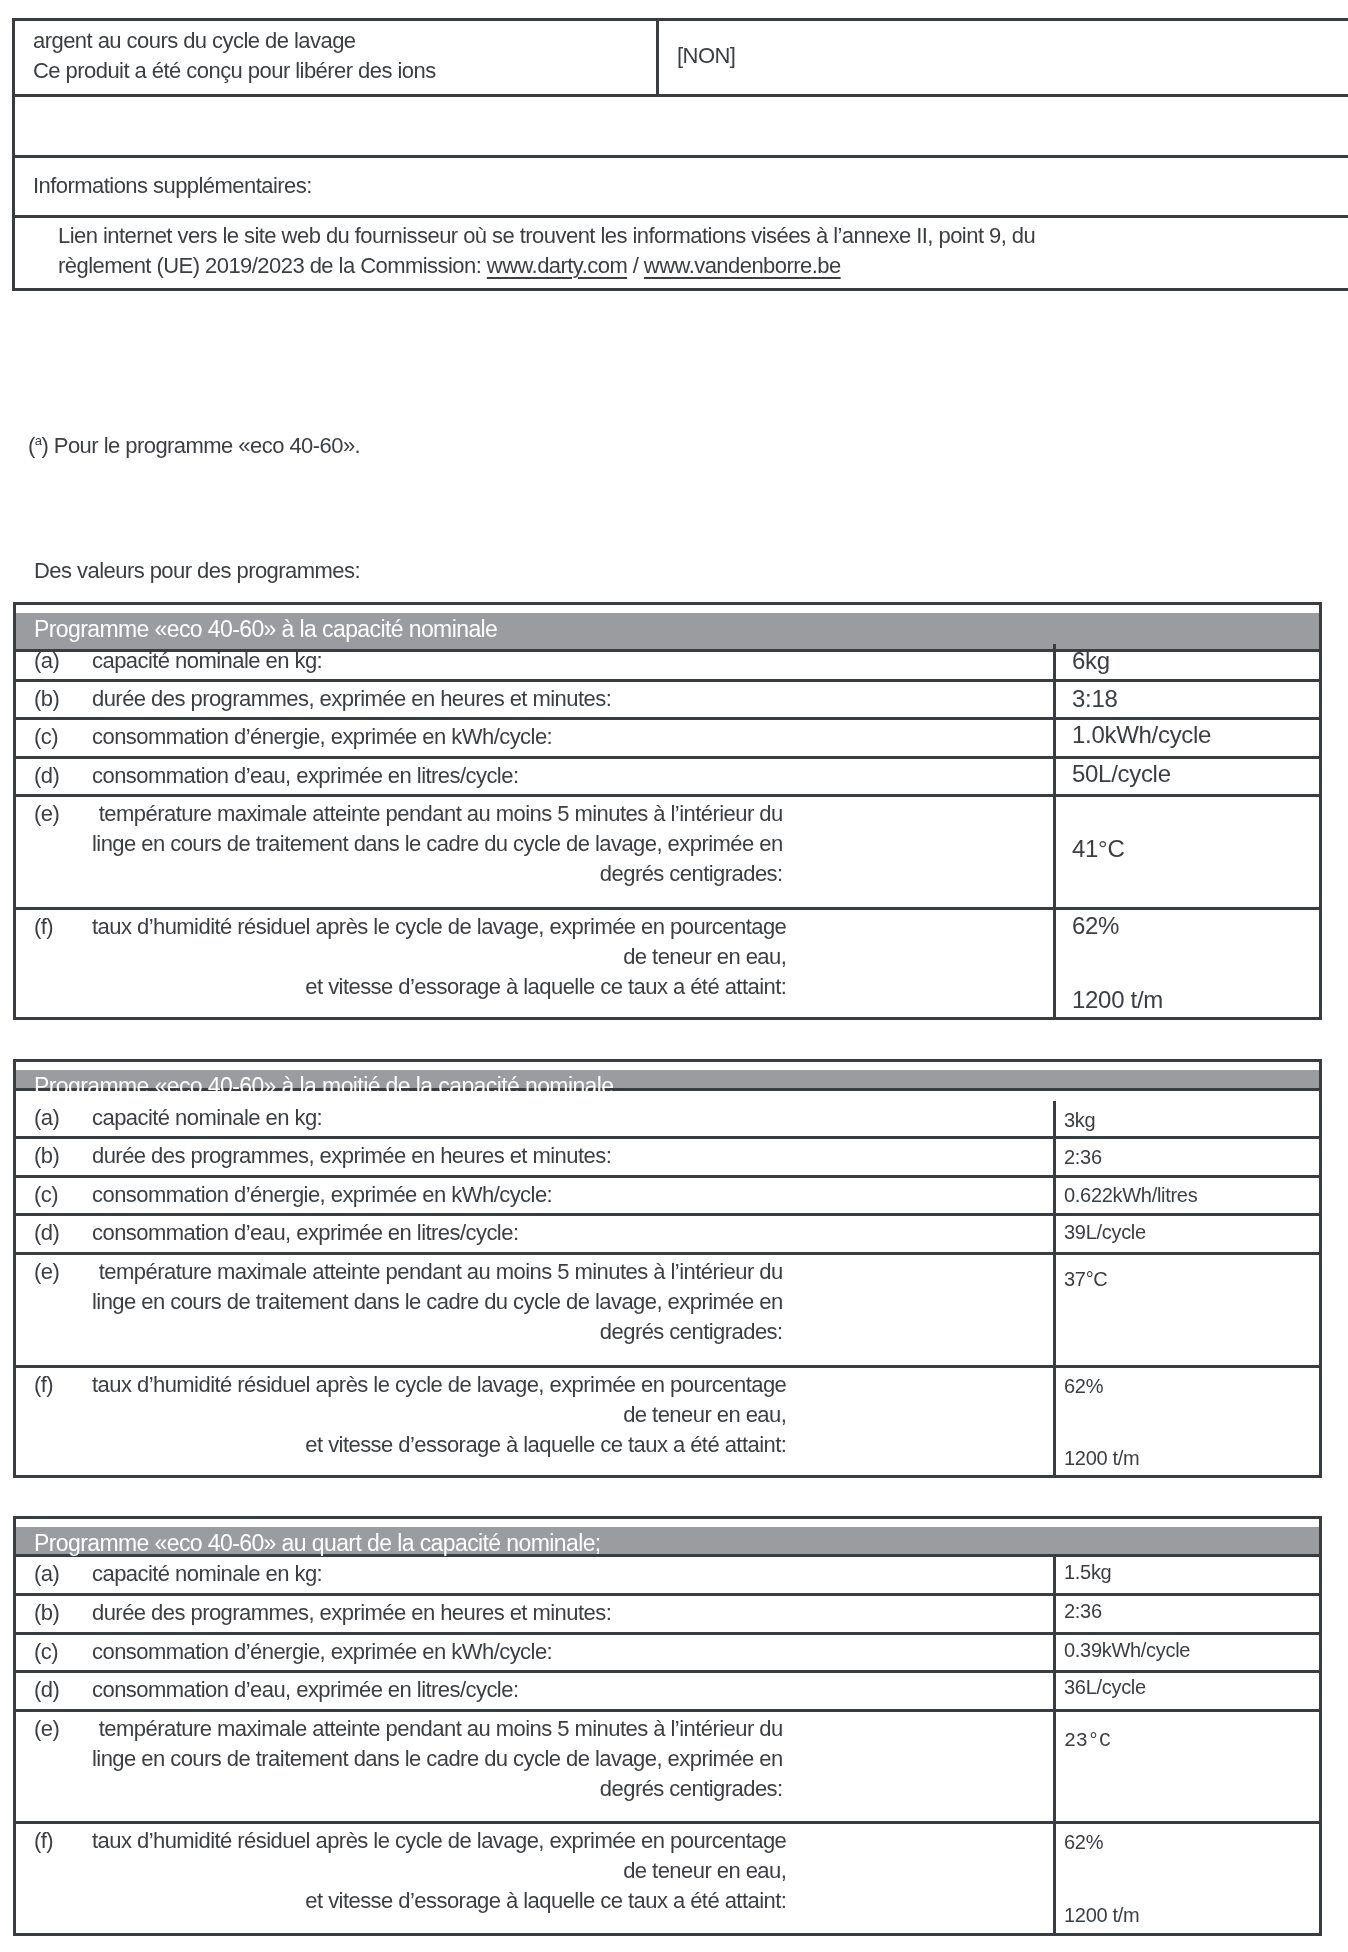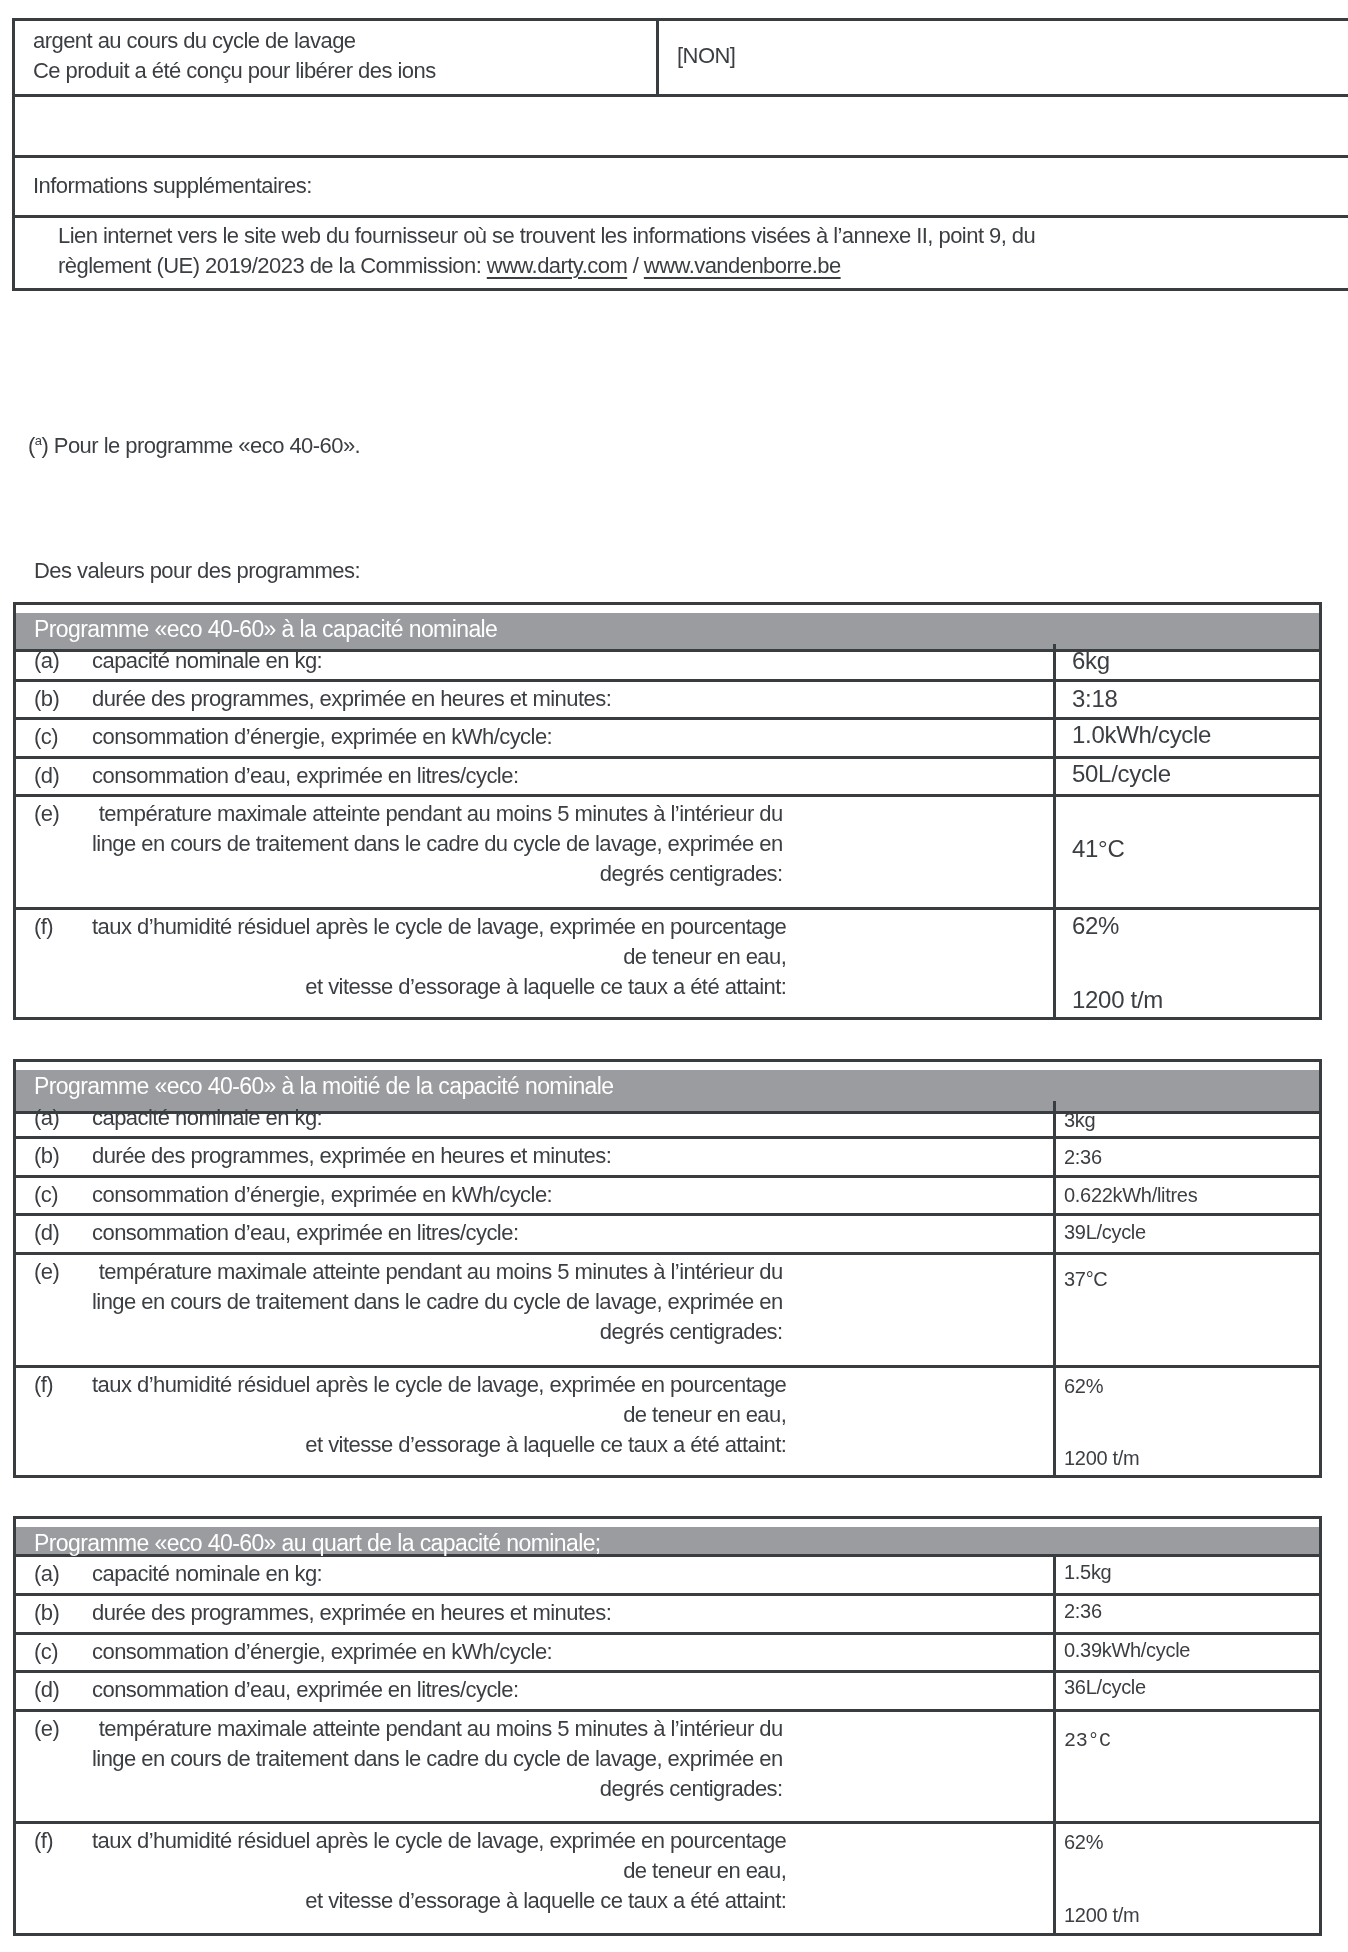--- a/index.html
+++ b/index.html
@@ -112,21 +112,21 @@
       <div> et vitesse d’essorage à laquelle ce taux a été attaint:</div>
     </div>
     <div class="pval">
       <span class="v" style="top:2px;">62%</span>
       <span class="v" style="top:76px;">1200 t/m</span>
     </div>
   </div>
 </div>
 
 <div class="ptable t2" style="top:1059px; height:419px;">
-  <div class="phead" style="height:44px;text-align:center;">
+  <div class="phead" style="height:21px;text-align:center;">
       <span>Programme «eco 40-60» à la moitié de la capacité nominale</span>
     </div>
   <div class="prow" style="top:39px; height:38px;">
     <span class="plabel txt">(a)</span>
     <span class="pdesc txt">capacité nominale en kg:</span>
     <div class="pval">
         <span class="v" style="top:8px;">3kg</span>
       </div>
   </div>
   <div class="prow" style="top:77px; height:39px;">

